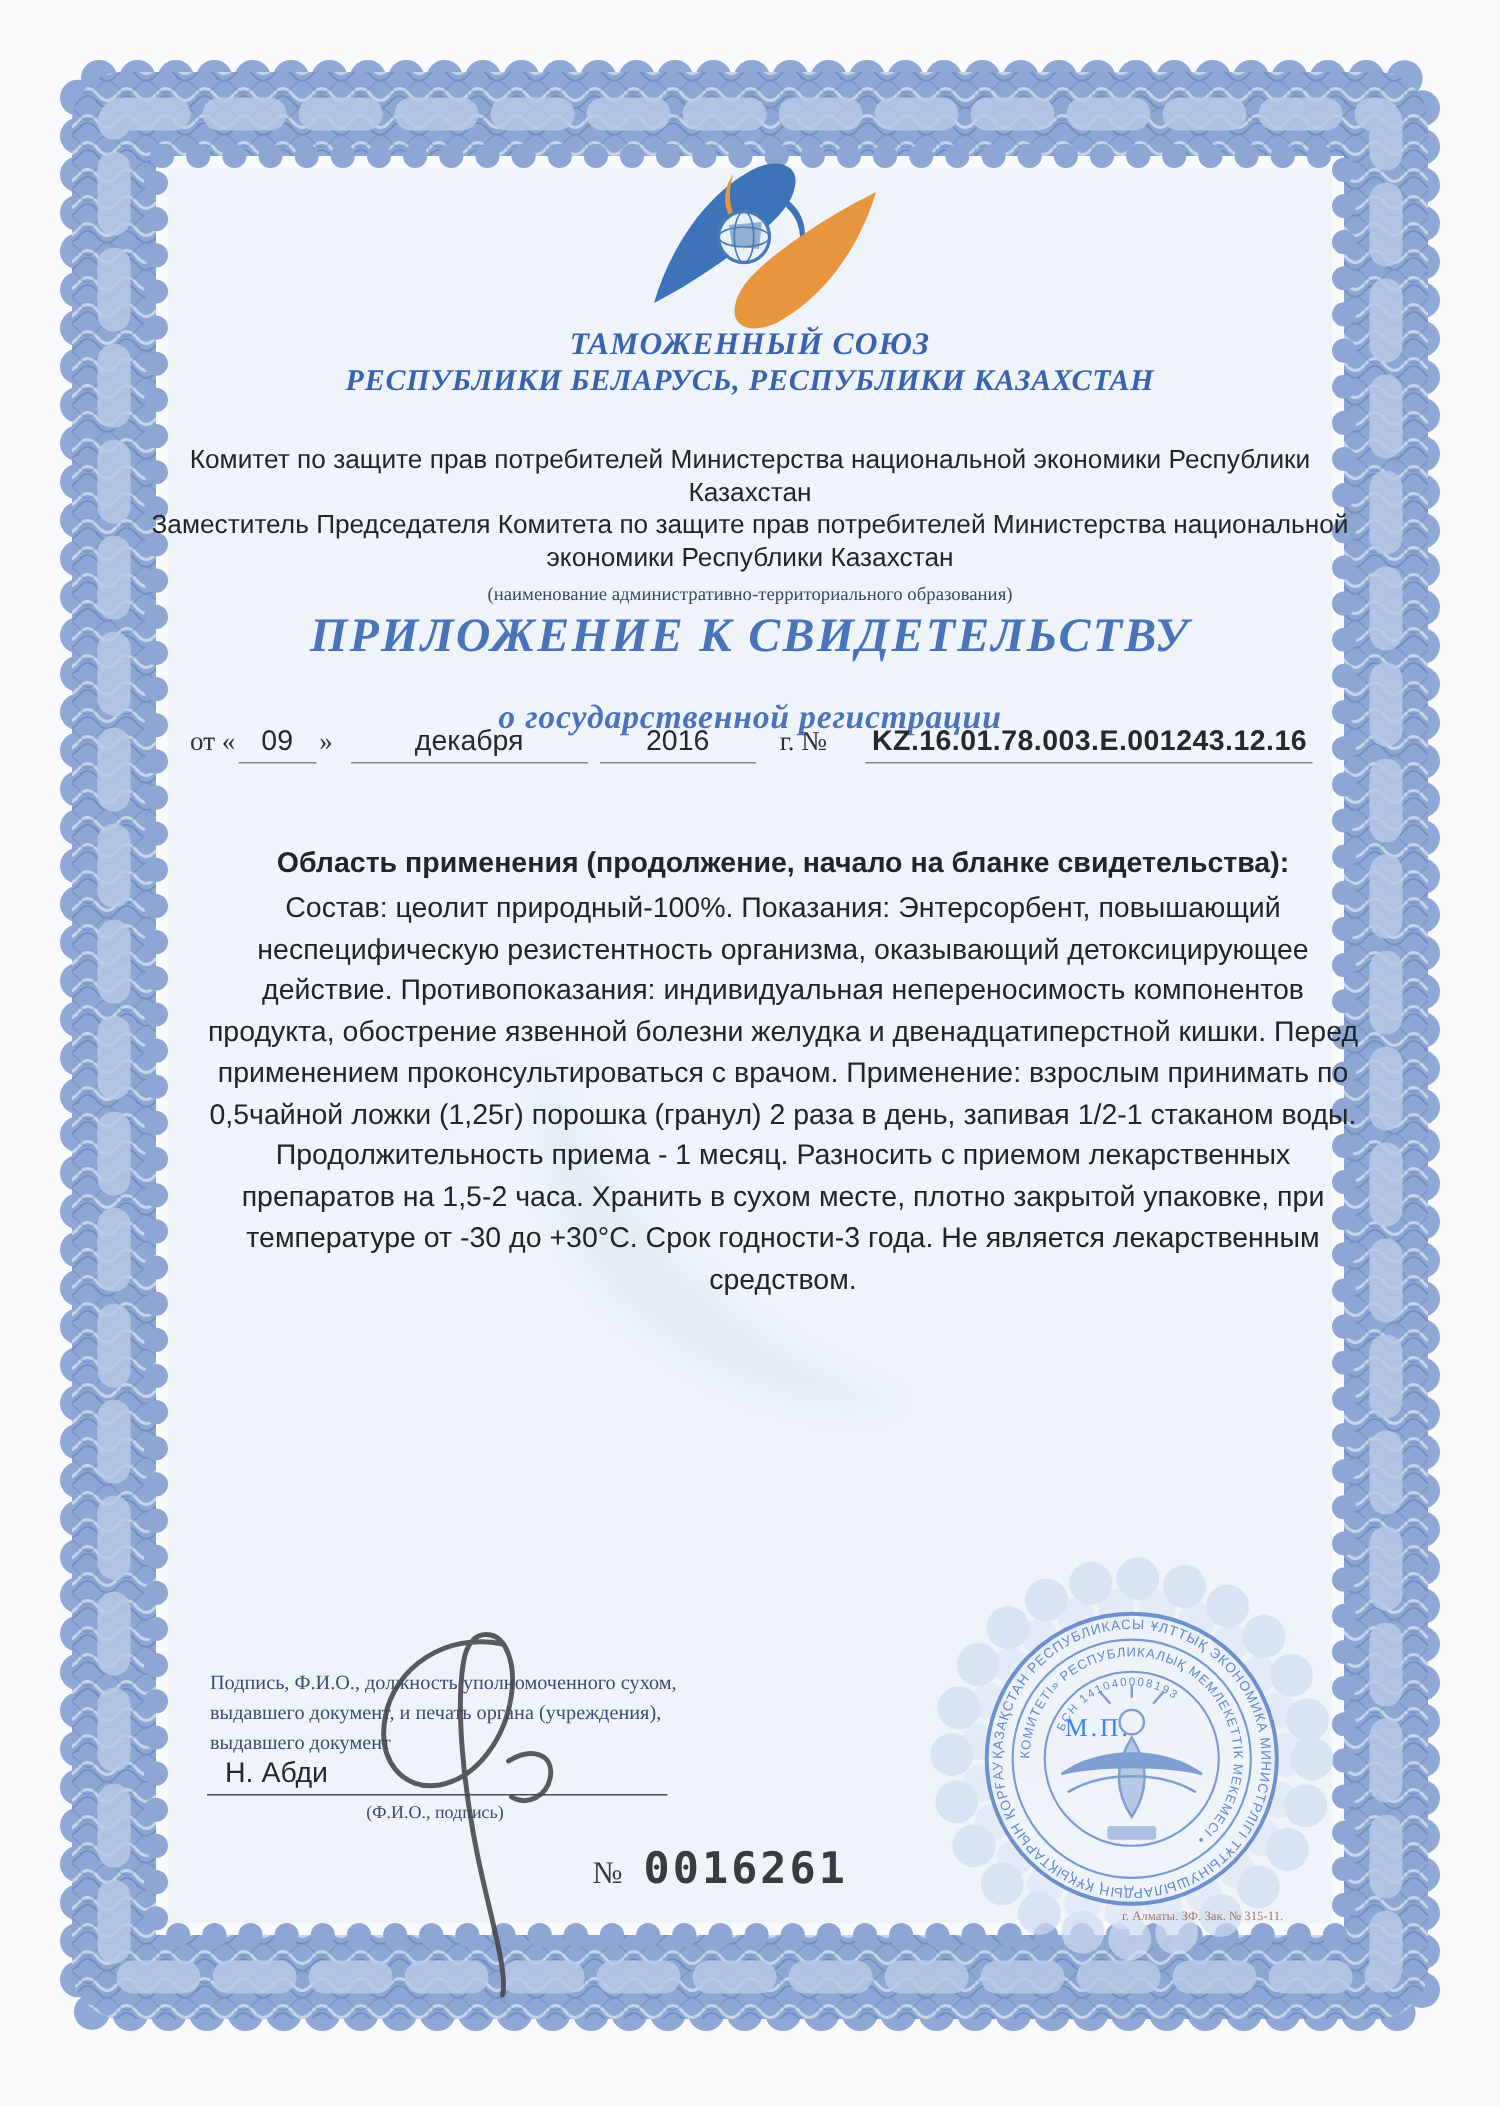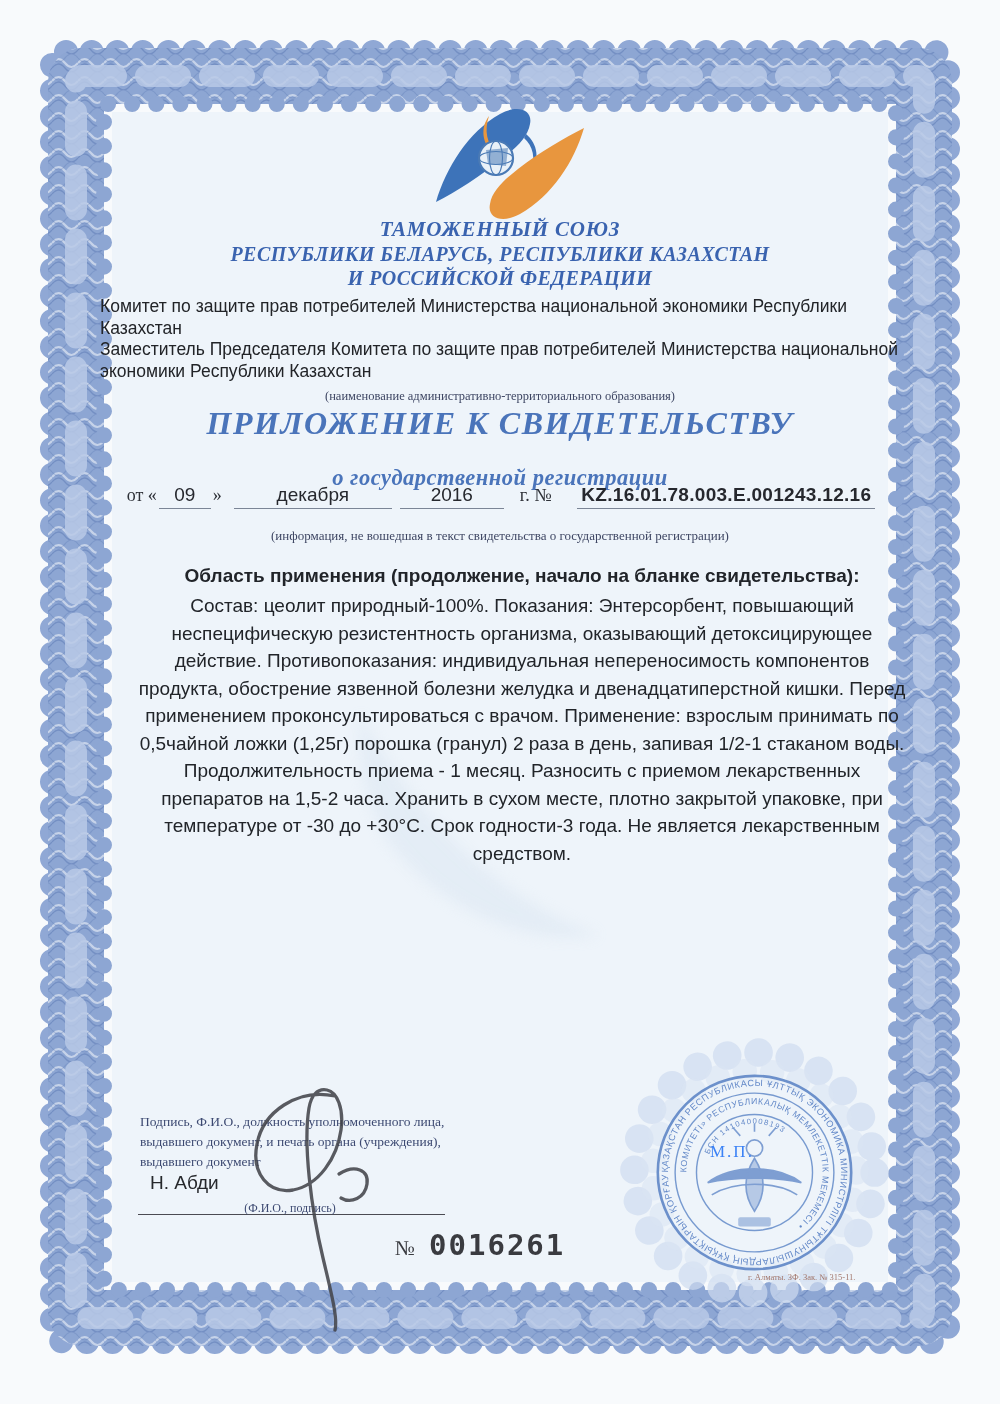--- a/index.html
+++ b/index.html
@@ -7,41 +7,41 @@
     position:relative;width:1000px;height:1404px;margin:0 auto;
     background:#f8fafc;overflow:hidden;
     font-family:"Liberation Sans","DejaVu Sans",sans-serif;
   }
   .frame-svg,.abs{position:absolute;}
   .content{position:absolute;inset:0;}
   .centered{left:0;width:1000px;text-align:center;}
   .org-line1{top:216px;font:italic 700 21px/26px "Liberation Serif","DejaVu Serif",serif;color:#3a63af;letter-spacing:.8px;}
   .org-line2{top:242px;font:italic 700 20px/25px "Liberation Serif","DejaVu Serif",serif;color:#3a63af;letter-spacing:.5px;}
   .org-line3{top:266px;font:italic 700 20px/25px "Liberation Serif","DejaVu Serif",serif;color:#3a63af;letter-spacing:.5px;}
-  .committee{top:296px;left:100px;width:800px;
+  .committee{top:296px;left:100px;width:800px;text-align:center;
     font:400 17.5px/21.5px "Liberation Sans","DejaVu Sans",sans-serif;color:#222428;}
   .territorial{top:389px;font:400 12.5px/15px "Liberation Serif","DejaVu Serif",serif;color:#3e4663;}
   .doc-title{top:404px;font:italic 700 32px/38px "Liberation Serif","DejaVu Serif",serif;color:#4a74ba;letter-spacing:1.5px;}
   .doc-subtitle{top:464px;font:italic 700 22.5px/27px "Liberation Serif","DejaVu Serif",serif;color:#4a74ba;letter-spacing:.5px;}
   .date-row{top:484px;left:0;width:1000px;display:flex;justify-content:center;align-items:baseline;
     font:400 18px "Liberation Serif","DejaVu Serif",serif;color:#2e3138;}
   .date-row .plain{padding:0 2px;}
   .fill{display:inline-block;border-bottom:1.4px solid #7b8596;text-align:center;
     font:400 19px "Liberation Sans","DejaVu Sans",sans-serif;color:#26282e;padding:0 4px 2px 4px;}
   .fill.day{min-width:44px;}
   .fill.month{min-width:150px;margin-left:10px;}
   .fill.year{min-width:96px;margin-left:8px;margin-right:14px;}
   .fill.num{min-width:250px;margin-left:24px;font-weight:700;letter-spacing:.3px;}
   .info-note{top:528px;font:400 13px/16px "Liberation Serif","DejaVu Serif",serif;color:#3e4663;}
   .body-block{top:562px;left:133px;width:778px;color:#212429;text-align:center;}
   .body-heading{font:700 19px/27px "Liberation Sans","DejaVu Sans",sans-serif;margin-bottom:3px;}
   .body-text{font:400 19px/27.5px "Liberation Sans","DejaVu Sans",sans-serif;}
   .sign-label{top:1112px;left:140px;width:360px;
     font:400 13.5px/20px "Liberation Serif","DejaVu Serif",serif;color:#3d4a72;}
-  .sign-name-row{top:1172px;left:138px;width:295px;border-bottom:1.6px solid #4a4a52;padding:0 0 20px 12px;
+  .sign-name-row{top:1172px;left:138px;width:295px;border-bottom:1.6px solid #4a4a52;padding:0 0 2px 12px;
     font:400 19px "Liberation Sans","DejaVu Sans",sans-serif;color:#26282c;}
   .sign-caption{top:1201px;left:190px;width:200px;text-align:center;
     font:400 12px "Liberation Serif","DejaVu Serif",serif;color:#3d4a72;}
   .mp-label{top:1142px;left:710px;font:400 17px "Liberation Serif","DejaVu Serif",serif;
     color:#3b82f6;letter-spacing:2px;}
   .serial{top:1228px;left:395px;display:flex;align-items:baseline;color:#3a3b40;}
   .serial .no{font:400 21px "Liberation Serif","DejaVu Serif",serif;margin-right:14px;}
   .serial .digits{font:700 29px "DejaVu Sans Mono",monospace;letter-spacing:2px;}
   .print-note{top:1272px;left:748px;font:400 8.5px "Liberation Serif","DejaVu Serif",serif;color:#a2766b;}
   .watermark{top:695px;left:300px;opacity:.5;}
@@ -86,21 +86,20 @@
       <g>
         <circle cx="68" cy="54" r="17" fill="#e9f1f8" stroke="#4a7ab5" stroke-width="2.2"></circle>
         <ellipse cx="68" cy="54" rx="17" ry="6.5" fill="none" stroke="#4a7ab5" stroke-width="1.1"></ellipse>
         <ellipse cx="68" cy="54" rx="6.5" ry="17" fill="none" stroke="#4a7ab5" stroke-width="1.1"></ellipse>
         <path d="M58,46 L80,44 L78,62 L60,60 Z" fill="#4a7ab5" opacity="0.55"></path>
       </g>
     </svg>
 
     <div class="abs centered org-line1">ТАМОЖЕННЫЙ СОЮЗ</div>
     <div class="abs centered org-line2">РЕСПУБЛИКИ БЕЛАРУСЬ, РЕСПУБЛИКИ КАЗАХСТАН</div>
-    <div class="abs centered org-line3">И РОССИЙСКОЙ ФЕДЕРАЦИИ</div>
 
     <div class="abs committee">
       <div>Комитет по защите прав потребителей Министерства национальной экономики Республики Казахстан</div>
       <div>Заместитель Председателя Комитета по защите прав потребителей Министерства национальной экономики Республики Казахстан</div>
     </div>
 
     <div class="abs centered territorial">(наименование административно-территориального образования)</div>
 
     <div class="abs centered doc-title">ПРИЛОЖЕНИЕ К СВИДЕТЕЛЬСТВУ</div>
     <div class="abs centered doc-subtitle">о государственной регистрации</div>
@@ -108,29 +107,28 @@
     <div class="abs date-row">
       <span class="plain">от «</span>
       <span class="fill day">09</span>
       <span class="plain">»</span>
       <span class="fill month">декабря</span>
       <span class="fill year">2016</span>
       <span class="plain">г. №</span>
       <span class="fill num">KZ.16.01.78.003.Е.001243.12.16</span>
     </div>
 
-    <div class="abs centered info-note">(информация, не вошедшая в текст свидетельства о государственной регистрации)</div>
 
     <div class="abs body-block">
       <div class="body-heading">Область применения (продолжение, начало на бланке свидетельства):</div>
       <div class="body-text">Состав: цеолит природный-100%. Показания: Энтерсорбент, повышающий неспецифическую резистентность организма, оказывающий детоксицирующее действие. Противопоказания: индивидуальная непереносимость компонентов продукта, обострение язвенной болезни желудка и двенадцатиперстной кишки. Перед применением проконсультироваться с врачом. Применение: взрослым принимать по 0,5чайной ложки (1,25г) порошка (гранул) 2 раза в день, запивая 1/2-1 стаканом воды. Продолжительность приема - 1 месяц. Разносить с приемом лекарственных препаратов на 1,5-2 часа. Хранить в сухом месте, плотно закрытой упаковке, при температуре от -30 до +30°С. Срок годности-3 года. Не является лекарственным средством.</div>
     </div>
 
     <div class="abs sign-label">
-      <div>Подпись, Ф.И.О.,  должность уполномоченного лица,</div>
+      <div>Подпись, Ф.И.О.,  должность уполномоченного сухом,</div>
       <div>выдавшего документ, и печать органа (учреждения),</div>
       <div>выдавшего документ</div>
     </div>
     <div class="abs sign-name-row">Н. Абди</div>
     <div class="abs sign-caption">(Ф.И.О., подпись)</div>
 
     <svg class="abs" style="left:235px;top:1078px" width="170" height="262" viewBox="0 0 170 262">
       <g fill="none" stroke="#44454b" stroke-width="3.3" stroke-linecap="round" opacity="0.88">
         <path d="M100,18 C62,10 28,34 22,66 C16,96 34,116 58,112 C84,107 102,80 106,52 C109,30 102,14 92,12 C82,10 76,18 74,30 C68,66 76,130 88,180 C96,214 103,240 100,252"></path>
         <path d="M104,96 C120,86 134,92 132,106 C130,120 116,126 106,120"></path>

